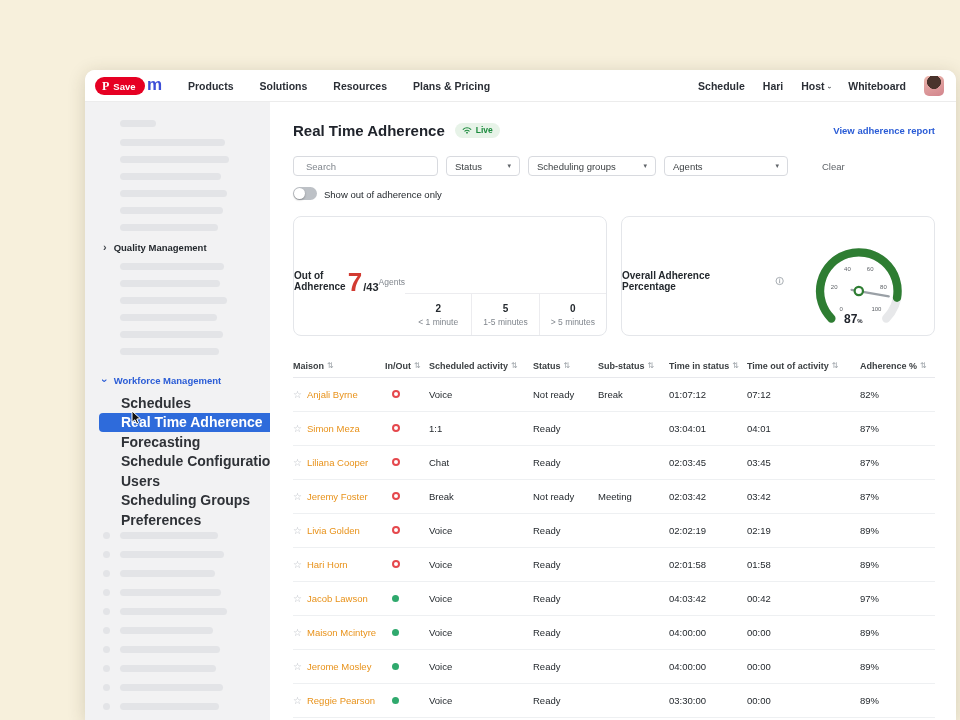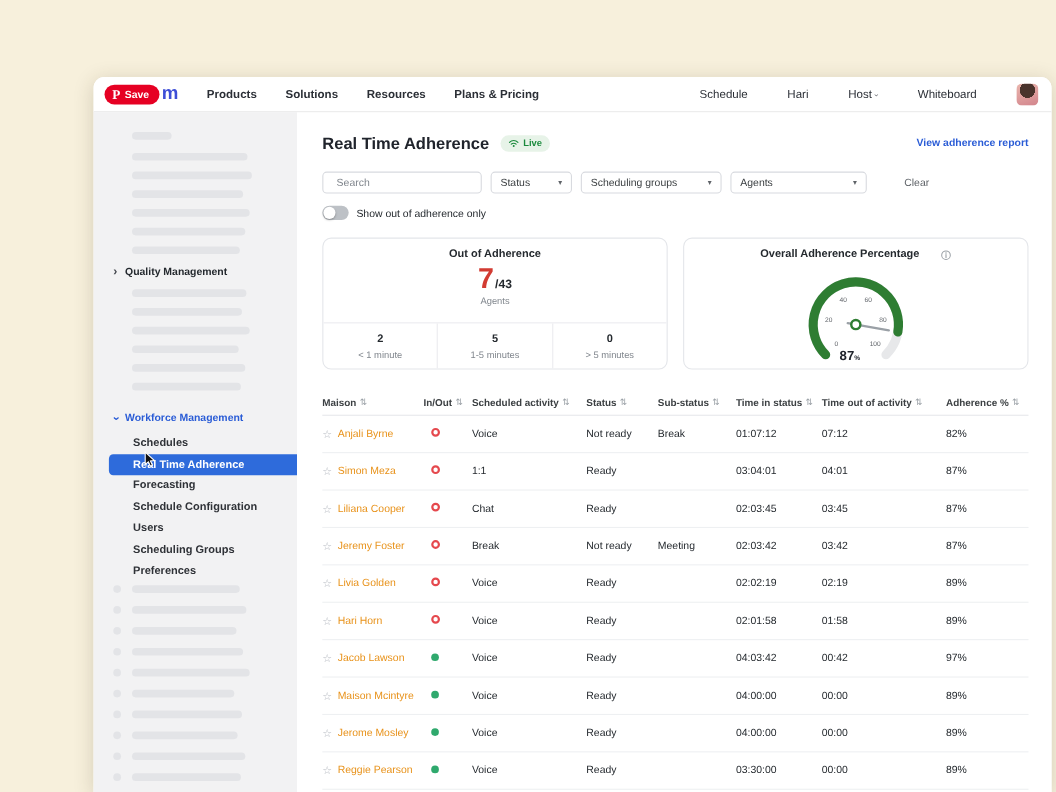--- a/index.html
+++ b/index.html
@@ -13,43 +13,43 @@
   
   .navbar{flex:0 0 32px;display:flex;align-items:center;border-bottom:1px solid #ececec;
     position:relative;padding-right:12px;background:#fff}
   .pin-save{position:absolute;left:10px;top:7px;height:18px;background:#e60023;color:#fff;
     border-radius:10px;display:flex;align-items:center;gap:4px;padding:0 9px 0 7px;
     font-size:9.5px;font-weight:700;cursor:pointer}
   .pin-p{font-family:"Liberation Serif",serif;font-weight:700;font-size:12px;line-height:1}
   .logo{position:absolute;left:62px;top:5px;font-size:17px;font-weight:800;color:#3d4ed7;line-height:1.2}
   .nav-left{display:flex;gap:26px;margin-left:103px;font-size:10.5px;font-weight:600;color:#2b2f36}
   .nav-left span,.nav-right .nav-link{cursor:pointer;white-space:nowrap}
-  .nav-right{margin-left:auto;display:flex;align-items:center;gap:36px;font-size:10.5px;
-    font-weight:400;color:#2b2f36}
+  .nav-right{margin-left:auto;display:flex;align-items:center;gap:18px;font-size:10.5px;
+    font-weight:700;color:#2b2f36}
   .chev-sm{font-size:8px;color:#5f6368;display:inline-block;transform:rotate(90deg);margin-left:3px}
   .avatar{width:20px;height:20px;border-radius:5px;cursor:pointer;
     background:radial-gradient(circle at 50% 30%,#4a332c 0 40%,rgba(0,0,0,0) 41%),
       linear-gradient(160deg,#eab6ad,#d2848c)}
 
   
   .app-body{flex:1;display:flex;min-height:0}
 
   
   .sidebar{flex:0 0 185px;background:#f2f2f3;overflow:hidden;padding-top:18px}
   .sk{display:inline-block;height:7px;border-radius:3.5px;background:#e3e4e7}
   .sk-row{display:flex;align-items:center;gap:10px;margin:0 0 10px 35px}
   .sk-row.dashed{margin-left:18px;margin-bottom:12px}
   .sk.dash{width:7px}
   .side-head{display:flex;align-items:center;gap:7px;height:13px;padding-left:18px;
     font-size:9.5px;font-weight:700;color:#24292e;cursor:pointer}
   .side-head .chev{font-size:11px;line-height:1;color:#44484e}
   .side-head.blue{color:#2a5cd6}
   .side-head.blue .chev{color:#2a5cd6;display:inline-block;transform:rotate(90deg)}
   .wm-list{margin-top:6px;margin-bottom:2px}
-  .side-item{height:19.5px;display:flex;align-items:center;padding-left:36px;font-size:10px;
+  .side-item{height:19.5px;display:flex;align-items:center;padding-left:36px;font-size:14px;
     font-weight:600;color:#2f3237;cursor:pointer;white-space:nowrap}
   .side-item.selected{margin-left:14px;padding-left:22px;background:#2e6bdb;color:#fff;
     border-radius:4px 0 0 4px}
 
   
   .main{flex:1;padding:16px 21px 0 23px;overflow:hidden;background:#fff}
   .page-head{display:flex;align-items:center;height:24px}
   .page-title{font-size:15px;font-weight:700;color:#20242c}
   .live{margin-left:10px;height:15px;display:flex;align-items:center;gap:4px;background:#e7f3e8;
     border-radius:8px;padding:0 7px;font-size:8.5px;font-weight:700;color:#1a8a3c}
@@ -68,21 +68,21 @@
   .clear{font-size:9.5px;color:#5f6368;margin-left:26px;cursor:pointer}
 
   .toggle-row{display:flex;align-items:flex-end;gap:7px;margin-top:10px;height:14px}
   .toggle{width:24px;height:13px;border-radius:7px;background:#bdc1c6;position:relative;cursor:pointer}
   .toggle .knob{position:absolute;left:1px;top:1px;width:11px;height:11px;border-radius:50%;
     background:#fff;box-shadow:0 1px 2px rgba(0,0,0,.3)}
   .toggle-label{font-size:9.5px;font-weight:500;color:#24292e}
 
   .cards{display:flex;gap:14px;margin-top:16px}
   .card{width:315px;height:120px;border:1px solid #e4e6ea;border-radius:8px;background:#fff;
-    display:flex;flex-direction:column;align-items:center;padding-top:9px;overflow:hidden}
+    display:flex;align-items:center;padding-top:9px;overflow:hidden}
   .card-title{font-size:10px;font-weight:700;color:#24292e}
   .num-row{display:flex;align-items:baseline;margin-top:3px}
   .big-num{font-size:26px;font-weight:700;color:#d23b32;line-height:1}
   .den{font-size:11px;font-weight:700;color:#24292e;margin-left:1px}
   .agents-label{font-size:8.5px;color:#80868d;margin-top:2px}
   .breakdown{margin-top:auto;width:100%;border-top:1px solid #ececef;display:flex;height:42px}
   .bcol{flex:1;display:flex;flex-direction:column;align-items:center;justify-content:center;gap:3px}
   .bcol + .bcol{border-left:1px solid #ececef}
   .bval{font-size:10px;font-weight:700;color:#24292e}
   .blabel{font-size:8.5px;color:#80868d}

